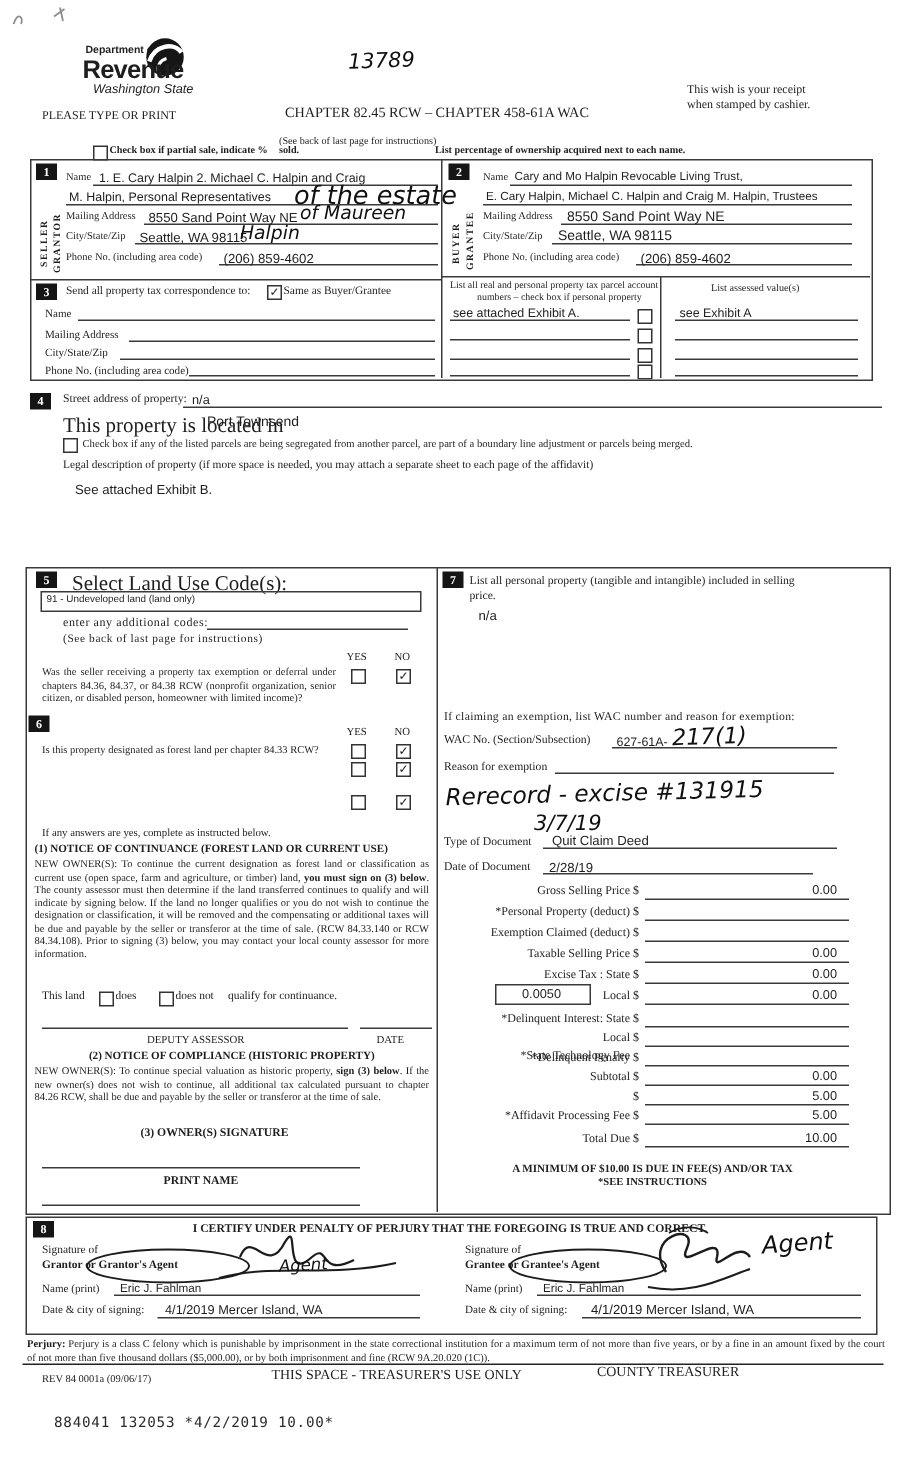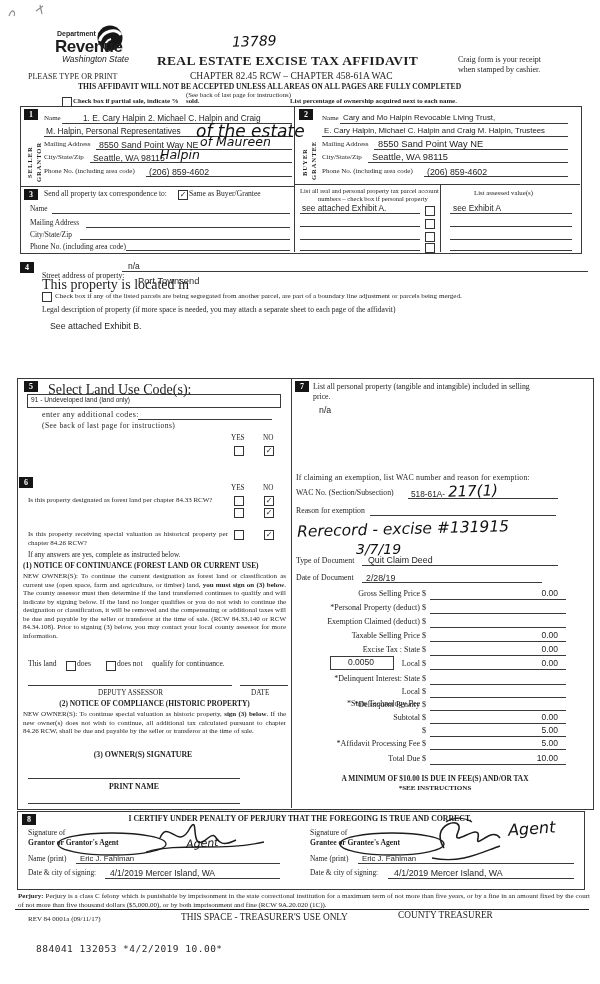--- a/index.html
+++ b/index.html
@@ -43,47 +43,45 @@
   <svg style="left:96px;top:24px" width="28" height="28" viewBox="0 0 28 28">
     <circle cx="14" cy="14" r="12.5" fill="#161616"></circle>
     <path d="M3.5,17 C7,6 20,4 25,11" stroke="#fff" stroke-width="3" fill="none"></path>
     <path d="M10,25 C8,20 11,16 15,15" stroke="#fff" stroke-width="2" fill="none"></path>
   </svg>
   <div class="t b" style="left:55px;top:37px;font-size:17px;font-family:'Liberation Sans',sans-serif;letter-spacing:-.5px">Revenue</div>
   <div class="t" style="left:62px;top:55px;font-size:8.5px;font-style:italic;font-family:'Liberation Sans',sans-serif">Washington State</div>
 
   <div class="t hand" style="left:232px;top:33px;font-size:14px;transform:rotate(-2deg)">13789</div>
 
-  <div class="t b" style="left:157px;top:53px;font-size:13.5px;letter-spacing:.3px">REAL ESTATE EXCISE TAX AFFIDAVIT</div>
-  <div class="t" style="left:458px;top:55px;font-size:8px">Craig form is your receipt</div>
+  <div class="t" style="left:458px;top:55px;font-size:8px">This wish is your receipt</div>
   <div class="t" style="left:458px;top:65px;font-size:8px">when stamped by cashier.</div>
 
   <div class="t" style="left:28px;top:72px;font-size:8px">PLEASE TYPE OR PRINT</div>
   <div class="t" style="left:190px;top:71px;font-size:9.5px">CHAPTER 82.45 RCW – CHAPTER 458-61A WAC</div>
-  <div class="t b" style="left:78px;top:83px;font-size:7.6px">THIS AFFIDAVIT WILL NOT BE ACCEPTED UNLESS ALL AREAS ON ALL PAGES ARE FULLY COMPLETED</div>
   <div class="t" style="left:186px;top:91px;font-size:6.8px">(See back of last page for instructions)</div>
 
   <span class="cb" style="left:62px;top:97px"><span></span></span>
   <div class="t b" style="left:73px;top:97px;font-size:6.8px">Check box if partial sale, indicate %</div>
   <div class="t b" style="left:186px;top:97px;font-size:6.8px">sold.</div>
   <div class="t b" style="left:290px;top:97px;font-size:6.8px">List percentage of ownership acquired next to each name.</div>
 
   <div class="box" style="left:20px;top:106px;width:560px;height:146px"></div>
   <div class="vline" style="left:294px;top:106px;height:146px"></div>
   <div class="line" style="left:20px;top:186px;width:274px"></div>
   <div class="line" style="left:294px;top:184px;width:286px"></div>
   <div class="vline" style="left:440px;top:184px;height:68px"></div>
 
   <div class="sq" style="left:24px;top:109px">1</div>
   <div class="vtext" style="left:26px;top:178px">SELLER</div>
   <div class="vtext" style="left:35px;top:182px">GRANTOR</div>
 
   <div class="t" style="left:44px;top:114px;font-size:7px">Name</div>
   <div class="line" style="left:62px;top:123px;width:230px"></div>
-  <div class="t sans" style="left:83px;top:114px;font-size:8.3px">1. E. Cary Halpin 2. Michael C. Halpin and Craig</div>
+  <div class="t sans" style="left:66px;top:114px;font-size:8.3px">1. E. Cary Halpin 2. Michael C. Halpin and Craig</div>
   <div class="line" style="left:44px;top:136px;width:248px"></div>
   <div class="t sans" style="left:46px;top:127px;font-size:8.3px">M. Halpin, Personal Representatives</div>
   <div class="t hand" style="left:196px;top:122px;font-size:17px">of the estate</div>
   <div class="t" style="left:44px;top:140px;font-size:7px">Mailing Address</div>
   <div class="line" style="left:96px;top:149px;width:196px"></div>
   <div class="t sans" style="left:99px;top:140px;font-size:8.8px">8550 Sand Point Way NE</div>
   <div class="t hand" style="left:200px;top:135px;font-size:12.5px">of Maureen</div>
   <div class="t" style="left:44px;top:153px;font-size:7px">City/State/Zip</div>
   <div class="line" style="left:90px;top:162px;width:202px"></div>
   <div class="t sans" style="left:93px;top:153px;font-size:8.8px">Seattle, WA 98115</div>
@@ -137,21 +135,21 @@
   <span class="cb" style="left:425px;top:243px"><span></span></span>
 
   <div class="t" style="left:474px;top:189px;font-size:6.8px">List assessed value(s)</div>
   <div class="line" style="left:450px;top:213px;width:122px"></div>
   <div class="t sans" style="left:453px;top:204px;font-size:8.3px">see Exhibit A</div>
   <div class="line" style="left:450px;top:226px;width:122px"></div>
   <div class="line" style="left:450px;top:239px;width:122px"></div>
   <div class="line" style="left:450px;top:250px;width:122px"></div>
 
   <div class="sq" style="left:20px;top:262px">4</div>
-  <div class="t" style="left:42px;top:272px;font-size:7.8px">Street address of property:</div>
+  <div class="t" style="left:42px;top:262px;font-size:7.8px">Street address of property:</div>
   <div class="line" style="left:122px;top:271px;width:466px"></div>
   <div class="t sans" style="left:128px;top:262px;font-size:8.5px">n/a</div>
   <div class="t" style="left:42px;top:277px;font-size:14px">This property is located in</div>
   <div class="t sans" style="left:138px;top:276px;font-size:9.3px">Port Townsend</div>
   <span class="cb" style="left:42px;top:292px"><span></span></span>
   <div class="t" style="left:42px;top:306px;font-size:7.6px">Legal description of property (if more space is needed, you may attach a separate sheet to each page of the affidavit)</div>
   <div class="t" style="left:55px;top:292px;font-size:7.1px">Check box if any of the listed parcels are being segregated from another parcel, are part of a boundary line adjustment or parcels being merged.</div>
   <div class="t sans" style="left:50px;top:321px;font-size:8.8px">See attached Exhibit B.</div>
 
   <div class="box" style="left:17px;top:378px;width:575px;height:430px"></div>
@@ -159,35 +157,35 @@
 
   <div class="sq" style="left:24px;top:381px">5</div>
   <div class="t" style="left:48px;top:382px;font-size:14px">Select Land Use Code(s):</div>
   <div class="box" style="left:27px;top:394px;width:252px;height:12px"></div>
   <div class="t sans" style="left:31px;top:396px;font-size:6.6px">91 - Undeveloped land (land only)</div>
   <div class="t" style="left:42px;top:410px;font-size:8px;letter-spacing:.4px">enter any additional codes:</div>
   <div class="line" style="left:138px;top:419px;width:134px"></div>
   <div class="t" style="left:42px;top:422px;font-size:7.6px;letter-spacing:.4px">(See back of last page for instructions)</div>
   <div class="t" style="left:231px;top:434px;font-size:7.2px">YES</div>
   <div class="t" style="left:263px;top:434px;font-size:7.2px">NO</div>
+  <div class="wrap" style="left:28px;top:444px;width:196px;font-size:7px">Was the seller receiving a property tax exemption or deferral under chapters 84.36, 84.37, or 84.38 RCW (nonprofit organization, senior citizen, or disabled person, homeowner with limited income)?</div>
   <span class="cb" style="left:234px;top:446px"><span></span></span>
   <span class="cb" style="left:264px;top:446px"><span>✓</span></span>
 
   <div class="sq" style="left:19px;top:477px">6</div>
   <div class="t" style="left:231px;top:484px;font-size:7.2px">YES</div>
   <div class="t" style="left:263px;top:484px;font-size:7.2px">NO</div>
 
   <div class="wrap" style="left:28px;top:496px;width:200px;font-size:7px">Is this property designated as forest land per chapter 84.33 RCW?</div>
   <span class="cb" style="left:234px;top:496px"><span></span></span>
   <span class="cb" style="left:264px;top:496px"><span>✓</span></span>
 
   <span class="cb" style="left:234px;top:508px"><span></span></span>
   <span class="cb" style="left:264px;top:508px"><span>✓</span></span>
 
-  <div class="wrap" style="left:28px;top:530px;width:200px;font-size:7px">Is this property receiving special valuation as historical property per chapter 84.26 RCW?</div>
   <span class="cb" style="left:234px;top:530px"><span></span></span>
   <span class="cb" style="left:264px;top:530px"><span>✓</span></span>
 
   <div class="t" style="left:28px;top:551px;font-size:7.2px">If any answers are yes, complete as instructed below.</div>
   <div class="t b" style="left:23px;top:562px;font-size:7.4px">(1) NOTICE OF CONTINUANCE (FOREST LAND OR CURRENT USE)</div>
   <div class="wrap" style="left:23px;top:572px;width:263px;font-size:7px">
     <span>NEW OWNER(S): To continue the current designation as forest land or classification as current use (open space, farm and agriculture, or timber) land, </span><span class="b">you must sign on (3) below</span><span>. The county assessor must then determine if the land transferred continues to qualify and will indicate by signing below. If the land no longer qualifies or you do not wish to continue the designation or classification, it will be removed and the compensating or additional taxes will be due and payable by the seller or transferor at the time of sale. (RCW 84.33.140 or RCW 84.34.108). Prior to signing (3) below, you may contact your local county assessor for more information.</span>
   </div>
 
   <div class="t" style="left:28px;top:660px;font-size:7.6px">This land</div>
@@ -212,21 +210,21 @@
   <div class="line" style="left:28px;top:803px;width:212px"></div>
 
   <div class="sq" style="left:295px;top:381px">7</div>
   <div class="t" style="left:313px;top:383px;font-size:7.8px">List all  personal property (tangible and intangible) included in selling</div>
   <div class="t" style="left:313px;top:393px;font-size:7.8px">price.</div>
   <div class="t sans" style="left:319px;top:405px;font-size:8.8px">n/a</div>
 
   <div class="t" style="left:296px;top:474px;font-size:7.8px;letter-spacing:.2px">If claiming an exemption, list WAC number and reason for exemption:</div>
   <div class="t" style="left:296px;top:489px;font-size:7.8px">WAC No. (Section/Subsection)</div>
   <div class="line" style="left:408px;top:498px;width:150px"></div>
-  <div class="t sans" style="left:411px;top:490px;font-size:8.3px">518-61A-</div>
+  <div class="t sans" style="left:411px;top:490px;font-size:8.3px">627-61A-</div>
   <div class="t hand" style="left:448px;top:483px;font-size:15px;transform:rotate(-2deg)">217(1)</div>
   <div class="t" style="left:296px;top:507px;font-size:7.8px">Reason for exemption</div>
   <div class="line" style="left:370px;top:515px;width:186px"></div>
   <div class="t hand" style="left:297px;top:521px;font-size:15.5px;transform:rotate(-1.5deg)">Rerecord - excise #131915</div>
   <div class="t hand" style="left:356px;top:541px;font-size:14px">3/7/19</div>
   <div class="t" style="left:296px;top:557px;font-size:7.8px">Type of Document</div>
   <div class="line" style="left:362px;top:565px;width:196px"></div>
   <div class="t sans" style="left:368px;top:555px;font-size:8.8px">Quit Claim Deed</div>
   <div class="t" style="left:296px;top:574px;font-size:7.8px">Date of Document</div>
   <div class="line" style="left:362px;top:582px;width:180px"></div>
@@ -309,18 +307,18 @@
   <div class="line" style="left:358px;top:863px;width:216px"></div>
   <div class="t sans" style="left:362px;top:855px;font-size:7.8px">Eric J. Fahlman</div>
   <div class="t" style="left:310px;top:869px;font-size:7.4px">Date &amp; city of signing:</div>
   <div class="line" style="left:388px;top:878px;width:186px"></div>
   <div class="t sans" style="left:394px;top:868px;font-size:8.8px">4/1/2019  Mercer Island, WA</div>
 
   <div class="wrap" style="left:18px;top:892px;width:572px;font-size:7px">
     <span class="b">Perjury:</span><span> Perjury is a class C felony which is punishable by imprisonment in the state correctional institution for a maximum term of not more than five years, or by a fine in an amount fixed by the court of not more than five thousand dollars ($5,000.00), or by both imprisonment and fine (RCW 9A.20.020 (1C)).</span>
   </div>
   <div class="line thick" style="left:15px;top:909px;width:574px"></div>
-  <div class="t" style="left:28px;top:915px;font-size:7px">REV 84 0001a (09/11/17)</div>
+  <div class="t" style="left:28px;top:915px;font-size:7px">REV 84 0001a (09/06/17)</div>
   <div class="t" style="left:181px;top:912px;font-size:9.3px">THIS SPACE - TREASURER'S USE ONLY</div>
   <div class="t" style="left:398px;top:910px;font-size:9.3px">COUNTY TREASURER</div>
   <div class="t mono" style="left:36px;top:944px;font-size:9.5px;letter-spacing:.5px;color:#2a2a2a">884041 132053 *4/2/2019 10.00*</div>
 
 </div>
 
 </body></html>

